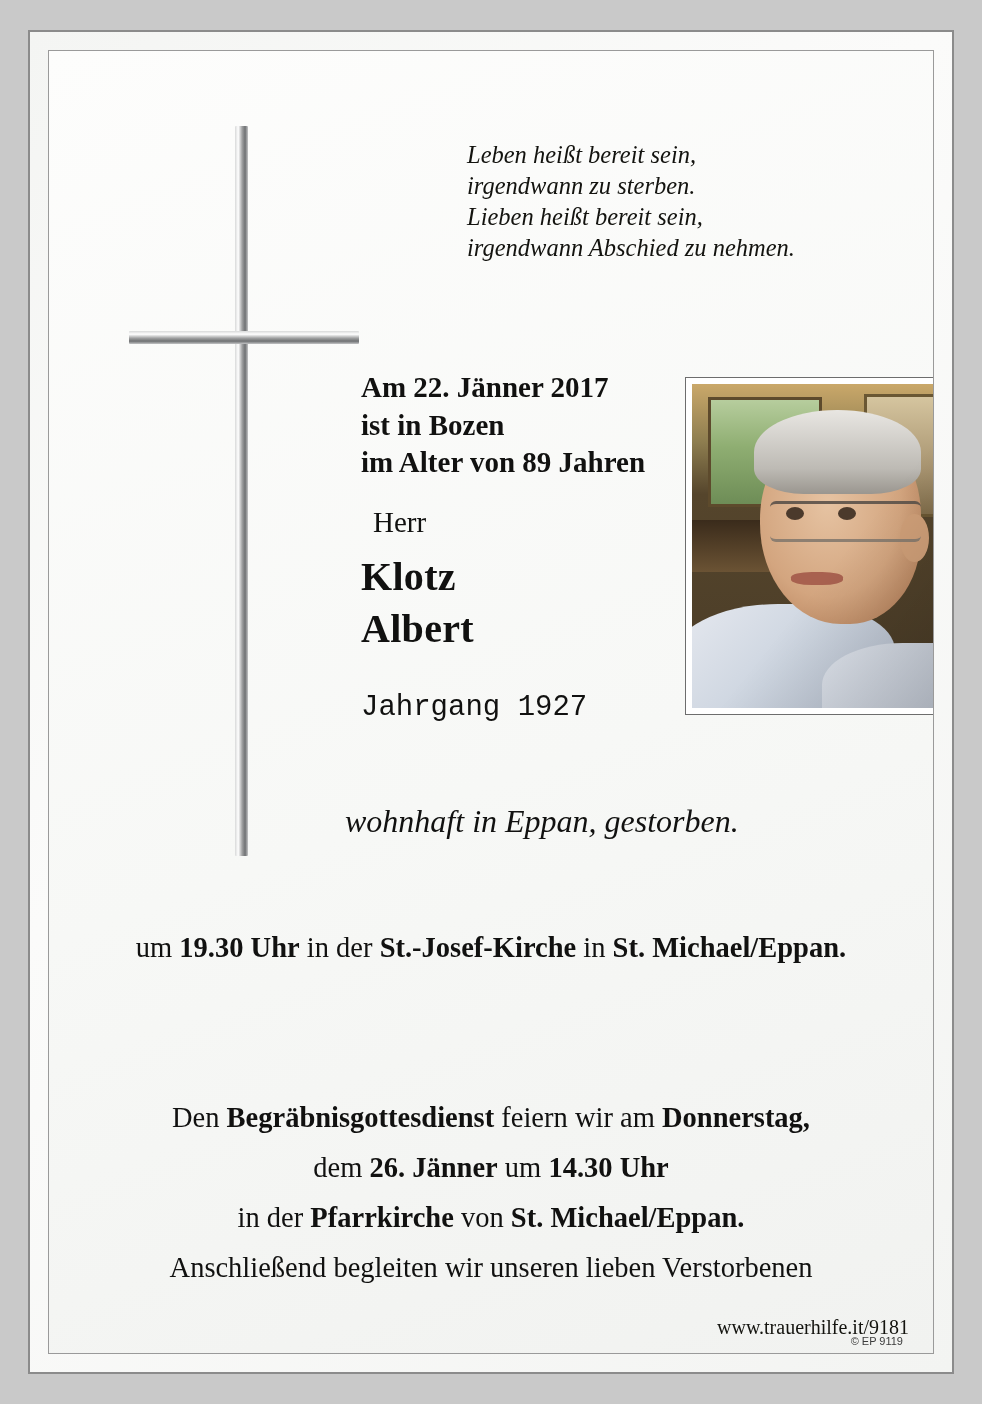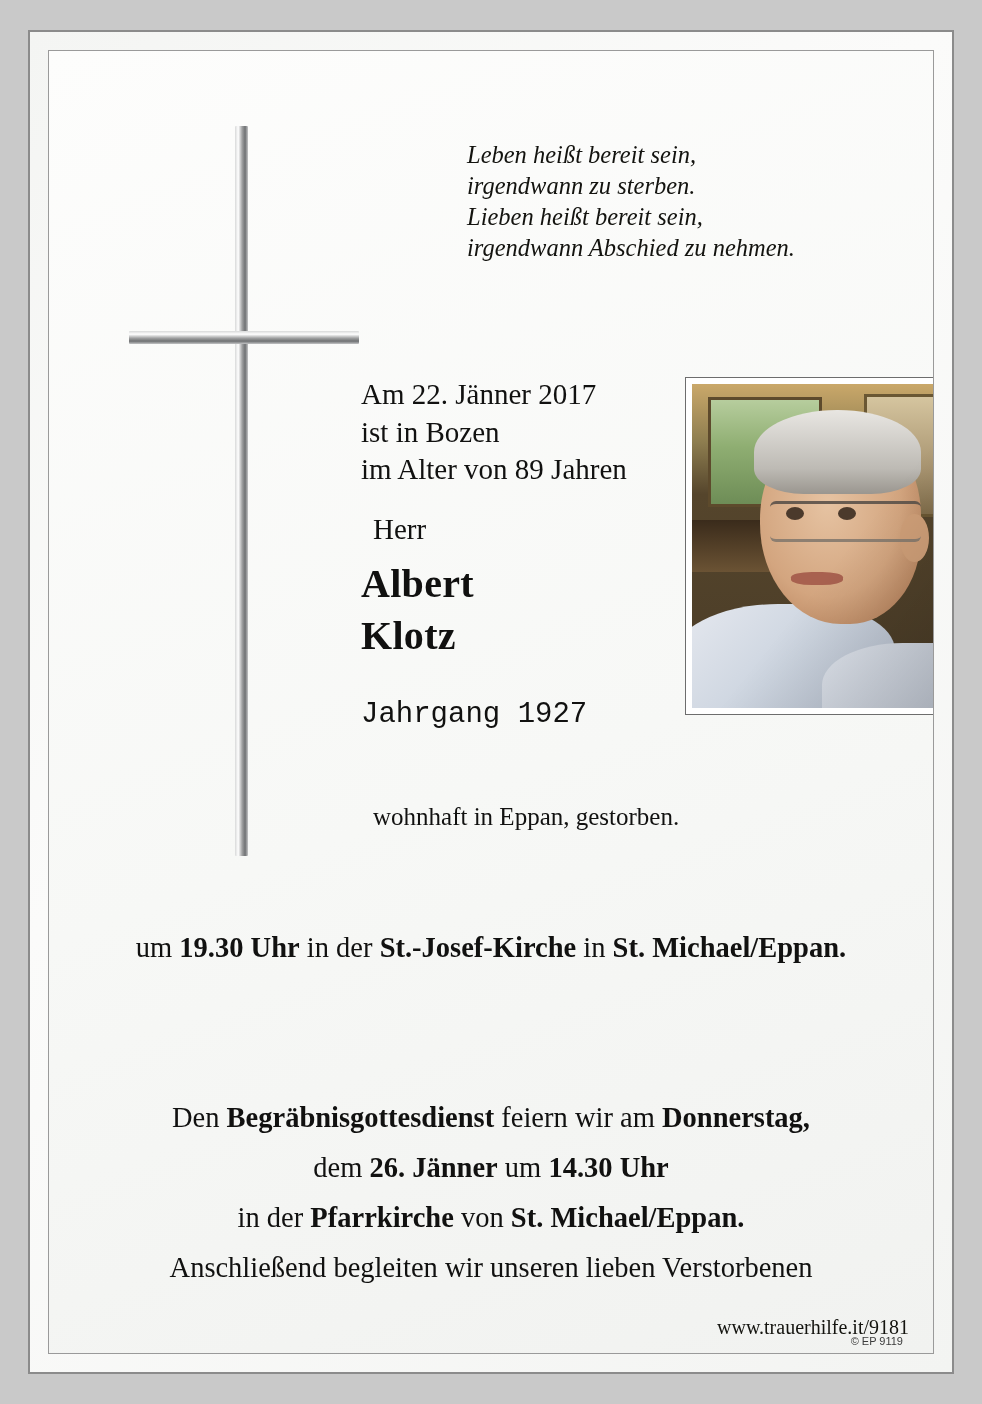--- a/index.html
+++ b/index.html
@@ -89,41 +89,42 @@
   
   .main-text {
     position: absolute;
     left: 312px;
     top: 318px;
     width: 320px;
     font-size: 29px;
     line-height: 37.5px;
     color: #111110;
   }
-  .main-text .intro { margin: 7px 0 22px 0; }
+  .main-text .intro { margin: 0 0 22px 0; font-weight: bold; }
   .main-text .herr { margin: 12px; font-size: 29px; }
   .main-text .name {
     margin: 4px 0 0 0;
     font-weight: bold;
     font-size: 40px;
     line-height: 48px;
     letter-spacing: 0.3px;
   }
   .main-text .jahrgang {
     margin: 36px 0 16px 0;
     font-size: 29px;
     font-family: Liberation Mono, monospace;
   }
 
   .wohnhaft {
     position: absolute;
-    left: 324px;
+    left: 296px;
     top: 752px;
-    font-size: 25px;
+    font-size: 32px;
     color: #111110;
+    font-style: italic;
   }
 
   
   .photo-frame {
     position: absolute;
     left: 636px;
     top: 326px;
     width: 274px;
     height: 338px;
     background: #ffffff;
@@ -255,22 +256,22 @@
         <div>irgendwann Abschied zu nehmen.</div>
       </div>
 
       <div class="main-text">
         <div class="intro">
           <div>Am 22. Jänner 2017</div>
           <div>ist in Bozen</div>
           <div>im Alter von 89 Jahren</div>
         </div>
         <div class="herr">Herr</div>
+        <div class="name">Klotz</div>
         <div class="name">Albert</div>
-        <div class="name">Klotz</div>
         <div class="jahrgang">Jahrgang 1927</div>
       </div>
 
       <div class="wohnhaft">wohnhaft in Eppan, gestorben.</div>
 
       <div class="photo-frame">
         <div class="photo">
           <div class="bg"></div>
           <div class="win"></div>
           <div class="win2"></div>

